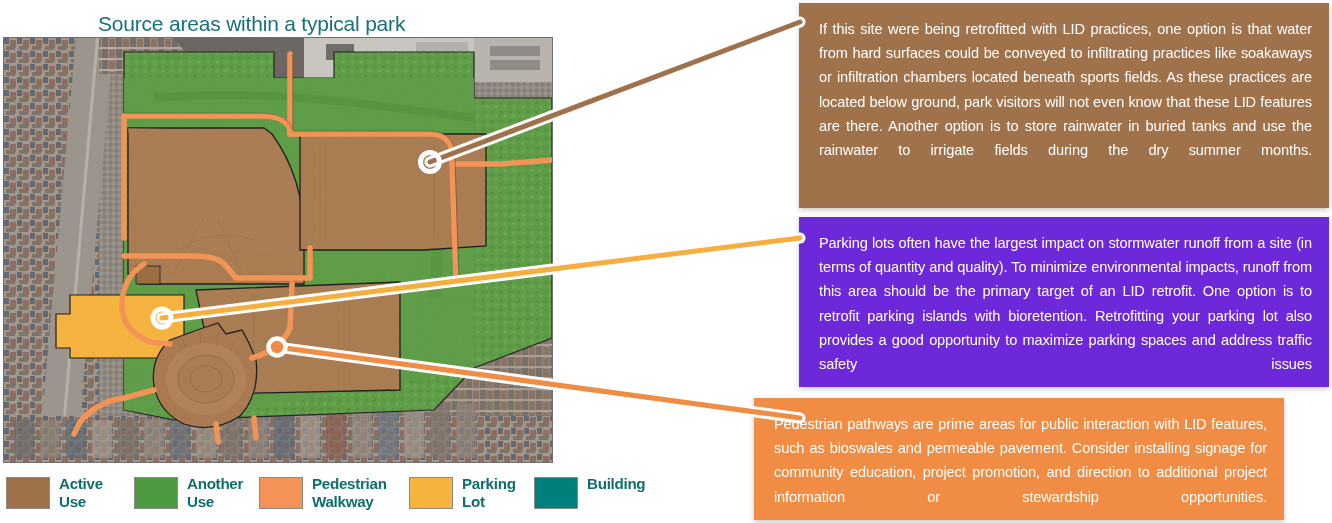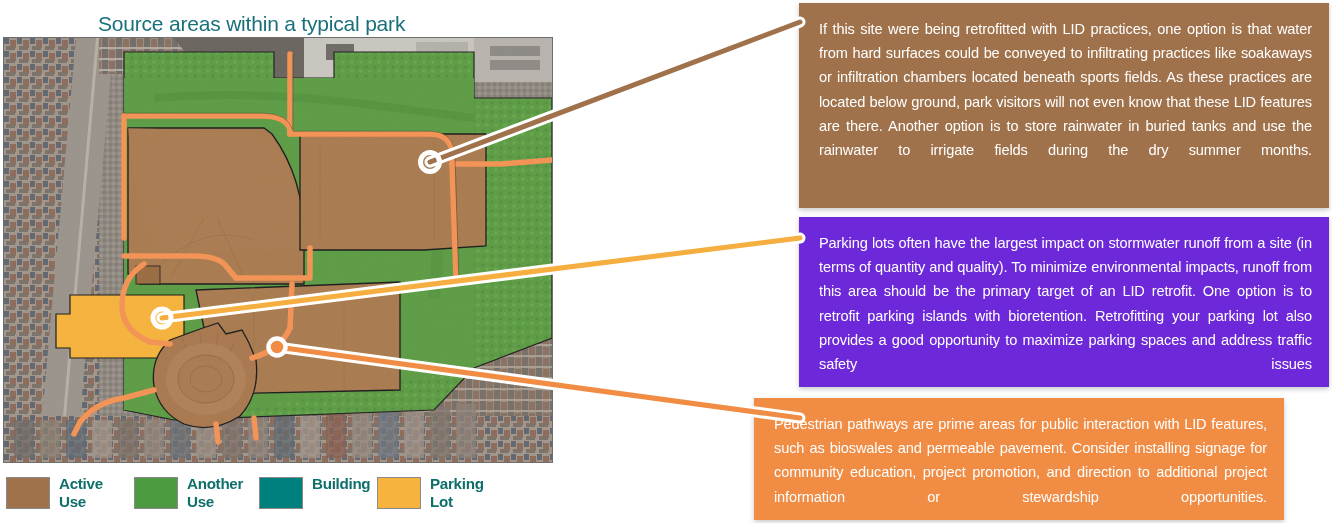--- a/index.html
+++ b/index.html
@@ -283,28 +283,33 @@
       <div class="legend-label">Active
 Use</div>
     </div>
 
     <div class="legend-item" style="width:125px">
       <div class="legend-swatch" style="background:#4E9A42"></div>
       <div class="legend-label">Another
 Use</div>
     </div>
 
-
-
-    <div class="legend-item" style="width:118px">
-      <div class="legend-swatch" style="background:#00807C"></div>
-      <div class="legend-label">Building</div>
-    </div>
+    <div class="legend-item" style="width:150px">
+      <div class="legend-swatch" style="background:#F49355"></div>
+      <div class="legend-label">Pedestrian
+Walkway</div>
+    </div>
+
 
     <div class="legend-item" style="width:125px">
       <div class="legend-swatch" style="background:#F6B33D"></div>
       <div class="legend-label">Parking
 Lot</div>
     </div>
 
+    <div class="legend-item" style="width:118px">
+      <div class="legend-swatch" style="background:#00807C"></div>
+      <div class="legend-label">Building</div>
+    </div>
+
   </div>
 
 </div>
 
 </body></html>

